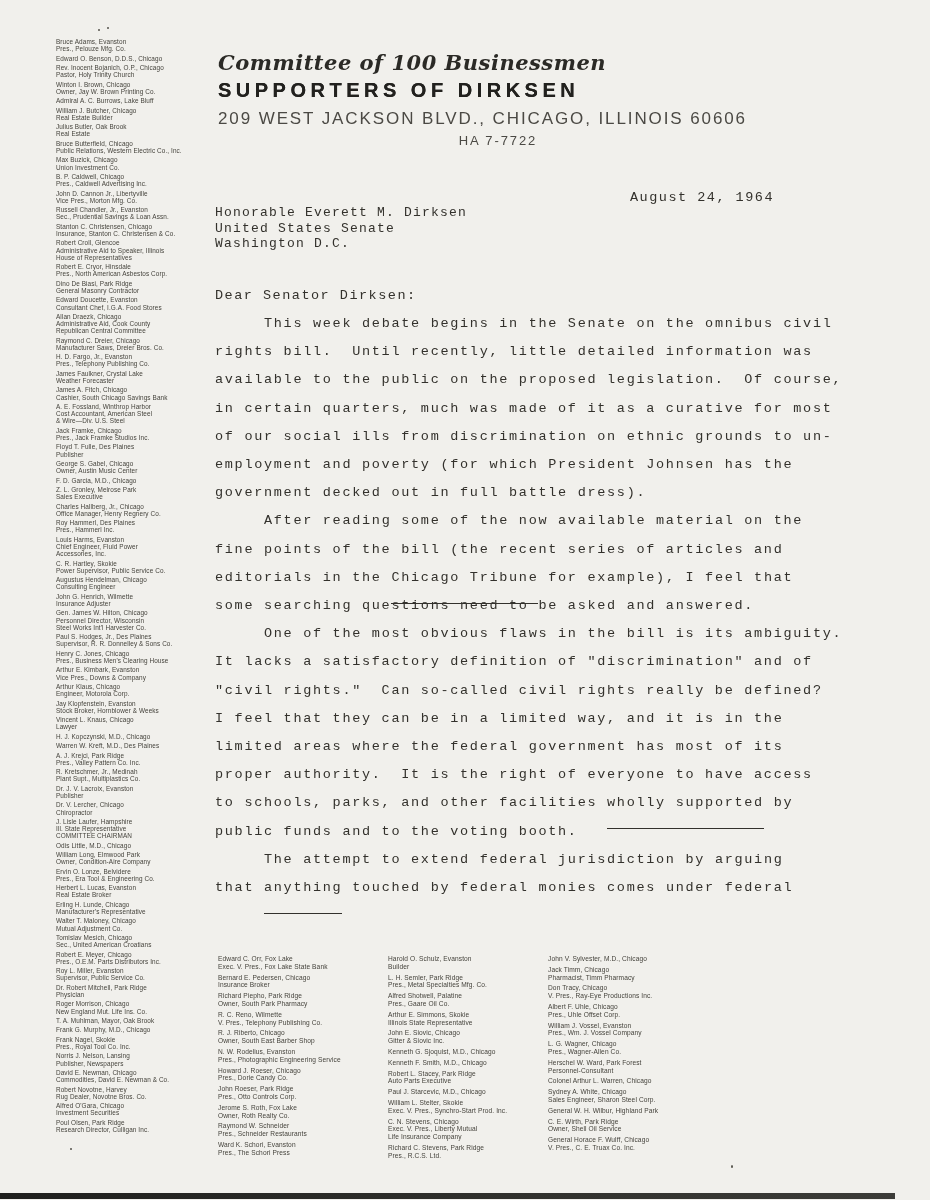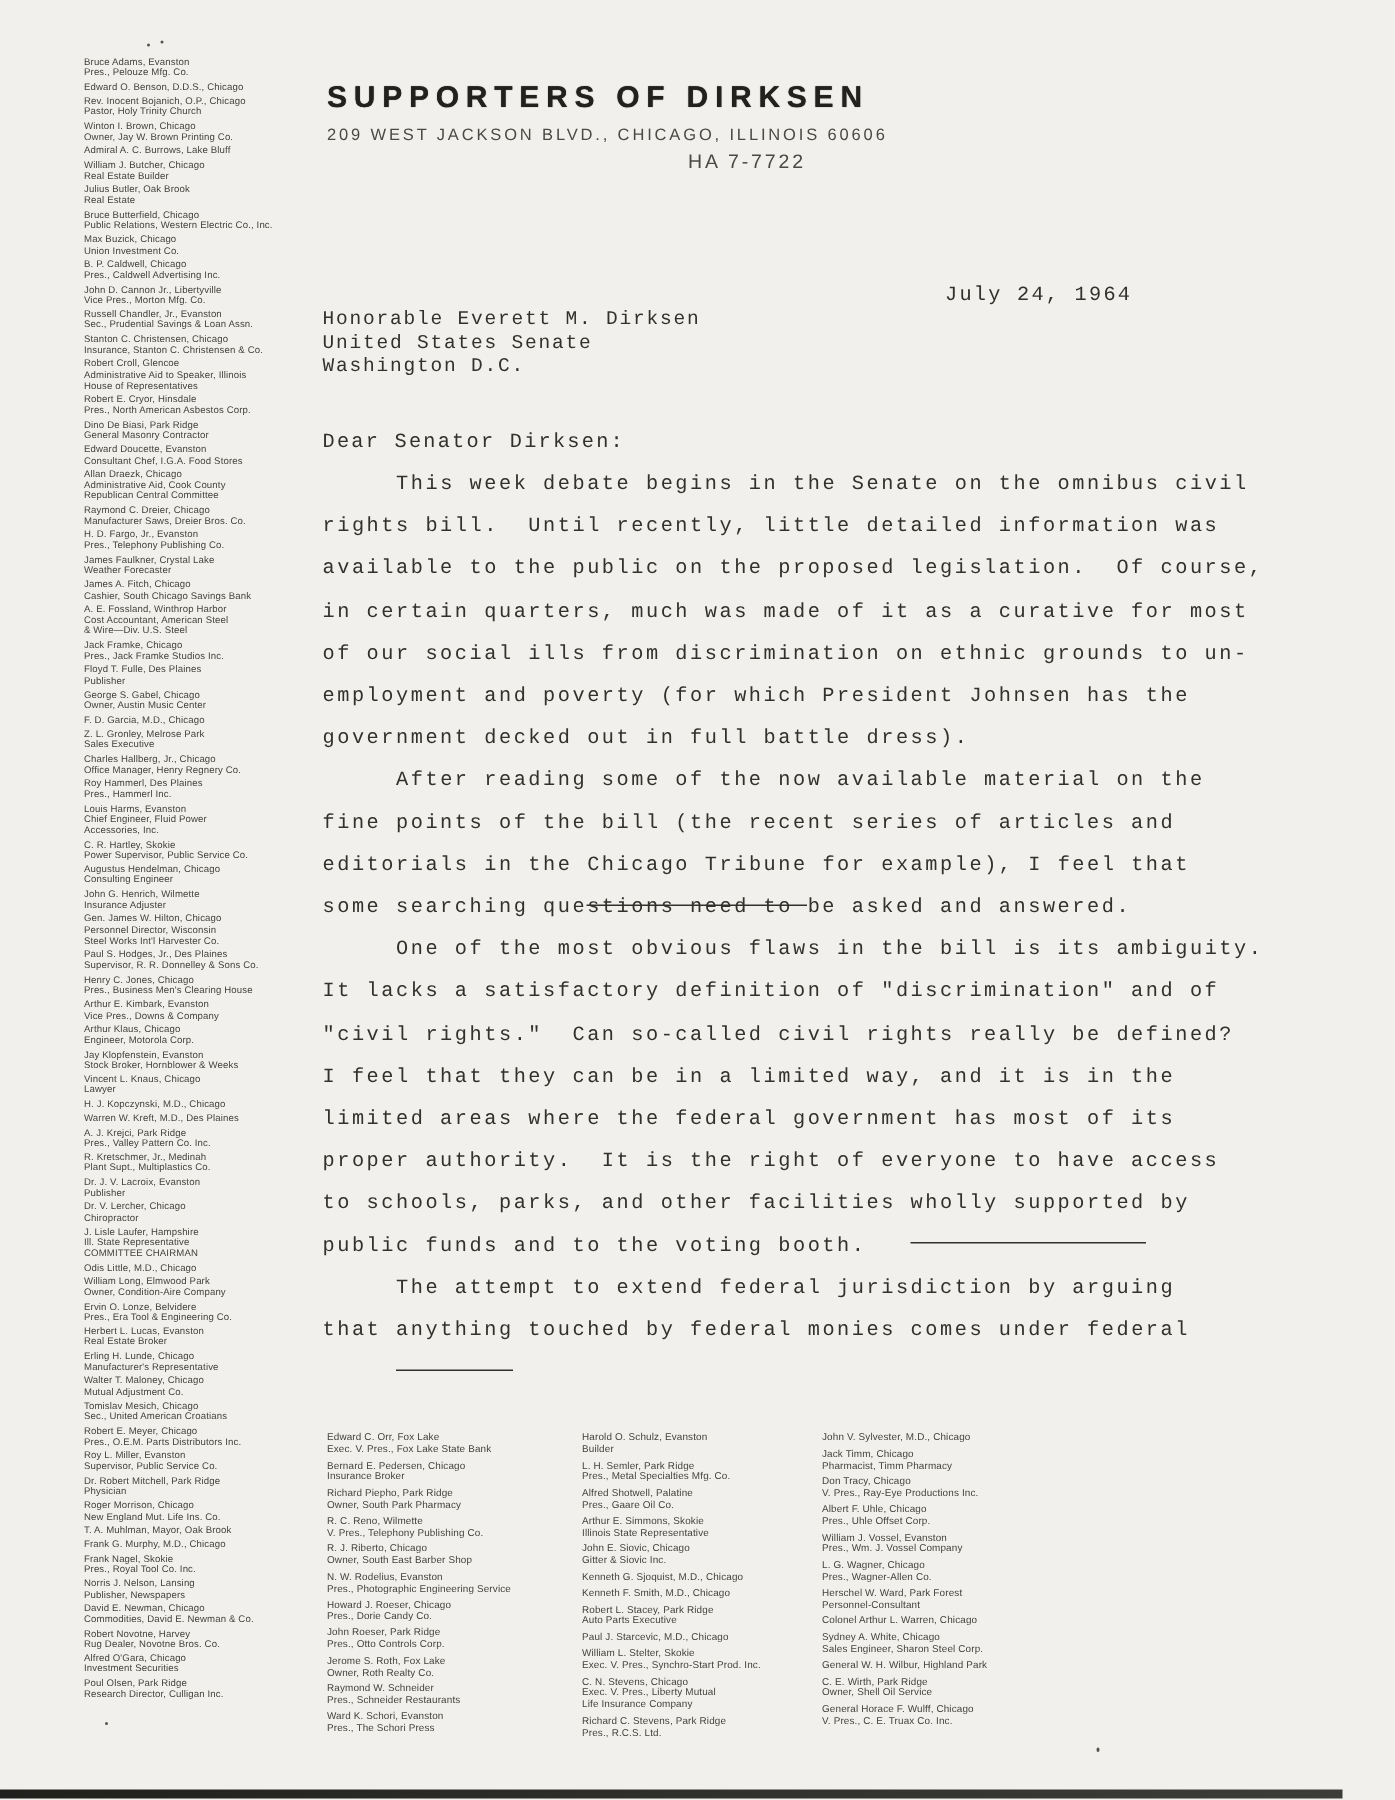--- a/index.html
+++ b/index.html
@@ -28,21 +28,21 @@
     font-size:21px;color:#2b2a26;letter-spacing:.5px;
   }
   .lh-title{
     margin-top:4px;
     font-size:20px;font-weight:700;color:#22211e;
     letter-spacing:4.5px;
     text-shadow:0 0 .6px #22211e;
   }
   .lh-addr{
     margin-top:7px;
-    font-size:11px;color:#4b4944;letter-spacing:1.9px;font-weight:500;
+    font-size:17px;color:#4b4944;letter-spacing:1.9px;font-weight:500;
   }
   .lh-phone{
     margin-top:4px;
     font-size:13px;color:#4b4944;letter-spacing:1.9px;font-weight:500;text-align:center;
   }
   
   .tw{
     font-family:"Liberation Mono","DejaVu Sans Mono", monospace;
     color:#33312c;
   }
@@ -281,26 +281,27 @@
 Rug Dealer, Novotne Bros. Co.</div>
 
       <div class="member">Alfred O'Gara, Chicago
 Investment Securities</div>
 
       <div class="member">Poul Olsen, Park Ridge
 Research Director, Culligan Inc.</div>
     </aside>
 
   <header class="letterhead">
+    <div class="lh-script">Committee of 100 Businessmen</div>
     <div class="lh-title">SUPPORTERS OF DIRKSEN</div>
     <div class="lh-addr">209 WEST JACKSON BLVD., CHICAGO, ILLINOIS 60606</div>
     <div class="lh-phone">HA 7-7722</div>
   </header>
 
-  <div class="date tw">July 24, 1964</div>
+  <div class="date tw">August 24, 1964</div>
 
   <div class="recipient tw">Honorable Everett M. Dirksen
 United States Senate
 Washington D.C.</div>
 
   <div class="salutation tw">Dear Senator Dirksen:</div>
 
   <div class="body-text tw">
     <p>     This week debate begins in the Senate on the omnibus civil
 rights bill.  Until recently, little detailed information was

